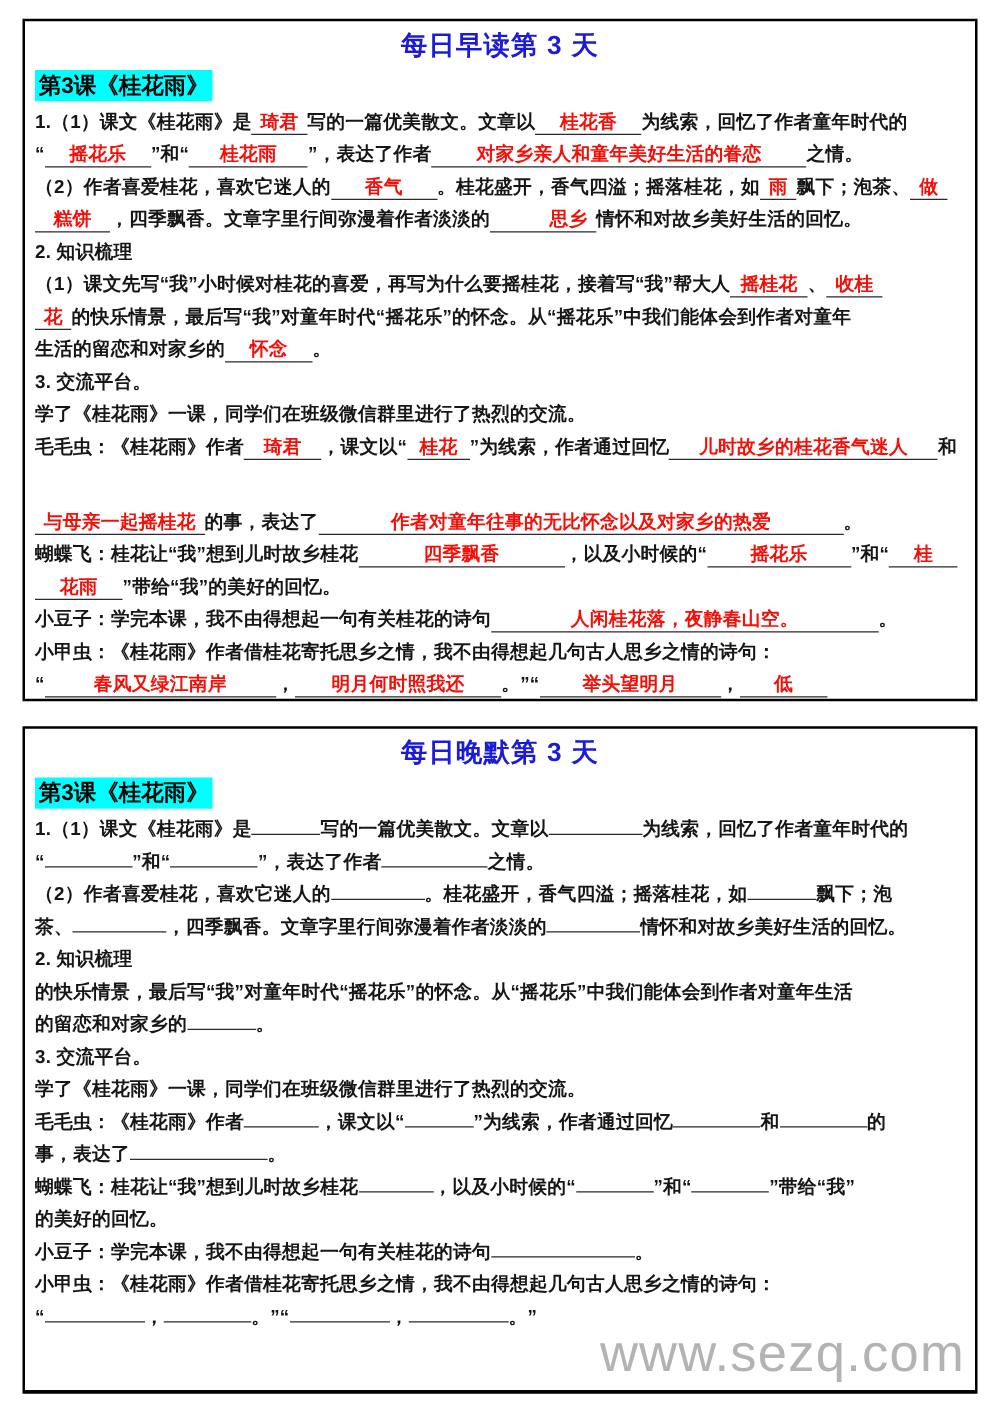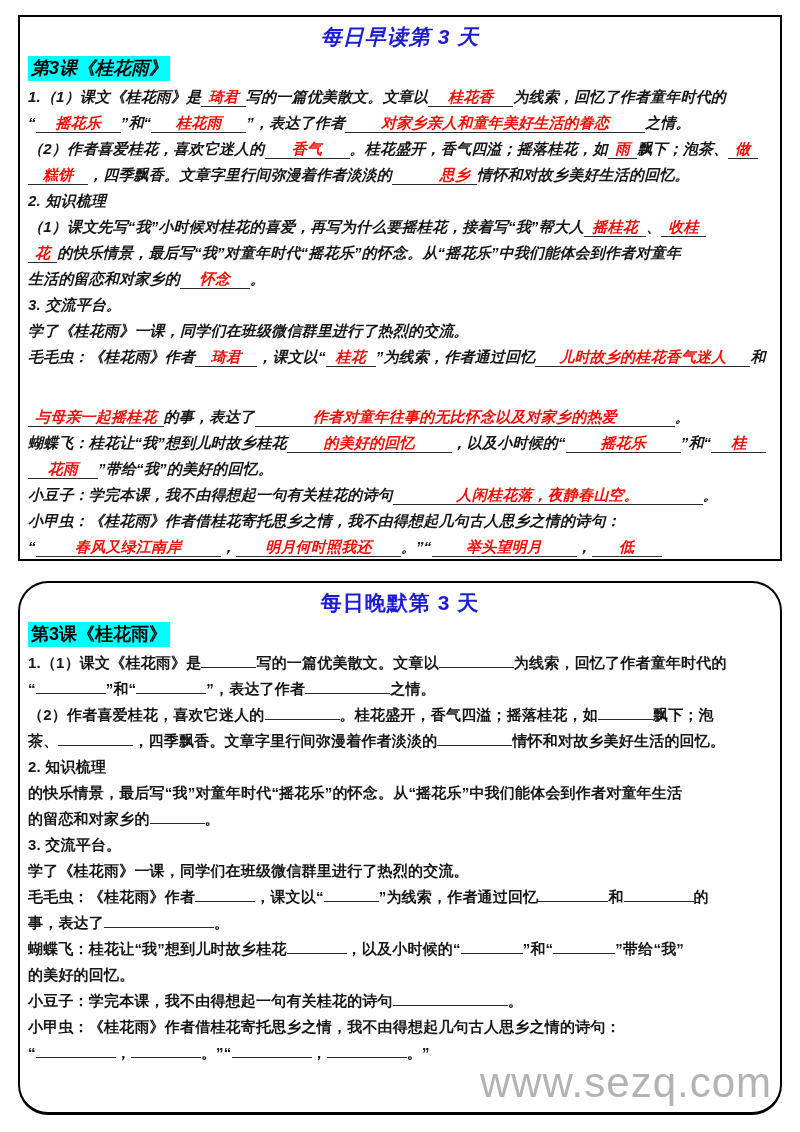--- a/index.html
+++ b/index.html
@@ -22,22 +22,22 @@
 
   .box {
     position: absolute;
     left: 18px;
     width: 764px;
     border: 2px solid #000;
     background: #fff;
     padding: 4px 8px;
     overflow: hidden;
   }
-  .box-1 { top: 15px; height: 546px; font-style: italic; }
-  .box-2 { top: 581px; height: 534px; border-bottom-width: 3px; border-radius: 30px; }
+  .box-1 { top: 15px; height: 546px; }
+  .box-2 { top: 581px; height: 534px; border-bottom-width: 3px; }
 
   .box-title {
     margin: 2px 0 6px 0;
     text-align: center;
     font-size: 21px;
     font-weight: bold;
     color: var(--blue);
     letter-spacing: 1px;
     line-height: 1.3;
   }
@@ -104,21 +104,21 @@
         <div class="line"><span class="seg-text">（2）作者喜爱桂花，喜欢它迷人的</span><span class="seg-answer" style="min-width: 85px;">香气</span><span class="seg-text">。桂花盛开，香气四溢；摇落桂花，如</span><span class="seg-answer">雨</span><span class="seg-text">飘下；泡茶、</span><span class="seg-answer">做</span></div>
         <div class="line"><span class="seg-answer" style="min-width: 60px;">糕饼</span><span class="seg-text">，四季飘香。文章字里行间弥漫着作者淡淡的</span><span class="seg-answer" style="min-width: 85px; text-align: right;">思乡</span><span class="seg-text">情怀和对故乡美好生活的回忆。</span></div>
         <div class="line"><span class="seg-text">2. 知识梳理</span></div>
         <div class="line"><span class="seg-text">（1）课文先写“我”小时候对桂花的喜爱，再写为什么要摇桂花，接着写“我”帮大人</span><span class="seg-answer" style="min-width: 62px;">摇桂花</span><span class="seg-text">、</span><span class="seg-answer">收桂</span></div>
         <div class="line"><span class="seg-answer">花</span><span class="seg-text">的快乐情景，最后写“我”对童年时代“摇花乐”的怀念。从“摇花乐”中我们能体会到作者对童年</span></div>
         <div class="line"><span class="seg-text">生活的留恋和对家乡的</span><span class="seg-answer" style="min-width: 70px;">怀念</span><span class="seg-text">。</span></div>
         <div class="line"><span class="seg-text">3. 交流平台。</span></div>
         <div class="line"><span class="seg-text">学了《桂花雨》一课，同学们在班级微信群里进行了热烈的交流。</span></div>
         <div class="line"><span class="seg-text">毛毛虫：《桂花雨》作者</span><span class="seg-answer" style="min-width: 62px;">琦君</span><span class="seg-text">，课文以“</span><span class="seg-answer" style="min-width: 50px;">桂花</span><span class="seg-text">”为线索，作者通过回忆</span><span class="seg-answer" style="min-width: 215px;">儿时故乡的桂花香气迷人</span><span class="seg-text">和</span></div>
         <div class="line"><span class="seg-answer" style="min-width: 130px; margin-top: 38px;">与母亲一起摇桂花</span><span class="seg-text">的事，表达了</span><span class="seg-answer" style="min-width: 420px;">作者对童年往事的无比怀念以及对家乡的热爱</span><span class="seg-text">。</span></div>
-        <div class="line"><span class="seg-text">蝴蝶飞：桂花让“我”想到儿时故乡桂花</span><span class="seg-answer" style="min-width: 165px;">的美好的回忆</span><span class="seg-text">，以及小时候的“</span><span class="seg-answer" style="min-width: 115px;">摇花乐</span><span class="seg-text">”和“</span><span class="seg-answer" style="min-width: 55px;">桂</span></div>
+        <div class="line"><span class="seg-text">蝴蝶飞：桂花让“我”想到儿时故乡桂花</span><span class="seg-answer" style="min-width: 165px;">四季飘香</span><span class="seg-text">，以及小时候的“</span><span class="seg-answer" style="min-width: 115px;">摇花乐</span><span class="seg-text">”和“</span><span class="seg-answer" style="min-width: 55px;">桂</span></div>
         <div class="line"><span class="seg-answer" style="min-width: 70px;">花雨</span><span class="seg-text">”带给“我”的美好的回忆。</span></div>
         <div class="line"><span class="seg-text">小豆子：学完本课，我不由得想起一句有关桂花的诗句</span><span class="seg-answer" style="min-width: 310px;">人闲桂花落，夜静春山空。</span><span class="seg-text">。</span></div>
         <div class="line"><span class="seg-text">小甲虫：《桂花雨》作者借桂花寄托思乡之情，我不由得想起几句古人思乡之情的诗句：</span></div>
         <div class="line"><span class="seg-text">“</span><span class="seg-answer" style="min-width: 185px;">春风又绿江南岸</span><span class="seg-text">，</span><span class="seg-answer" style="min-width: 165px;">明月何时照我还</span><span class="seg-text">。”“</span><span class="seg-answer" style="min-width: 145px;">举头望明月</span><span class="seg-text">，</span><span class="seg-answer" style="min-width: 70px;">低</span></div>
         <div class="line"><span class="seg-answer" style="min-width: 80px;">头思故乡</span><span class="seg-text">。”</span></div>
       </div>
   </section>
 
   <section class="box box-2">
     <h1 class="box-title">每日晚默第 3 天</h1>

